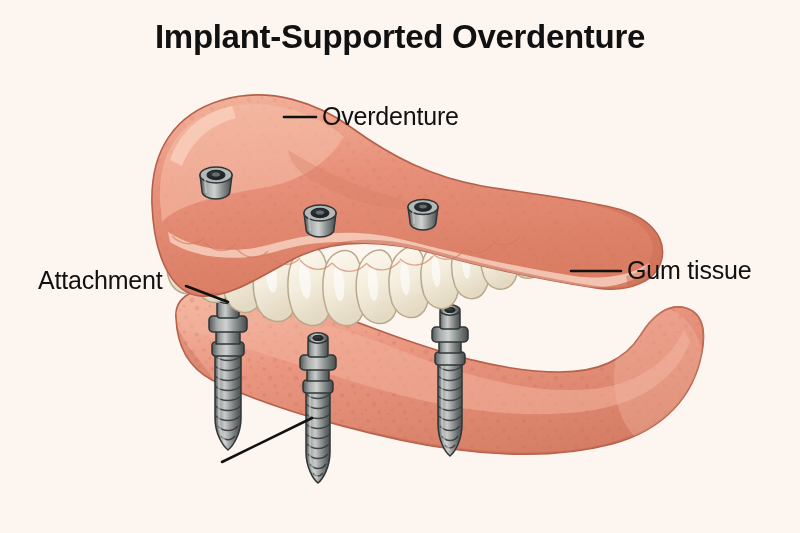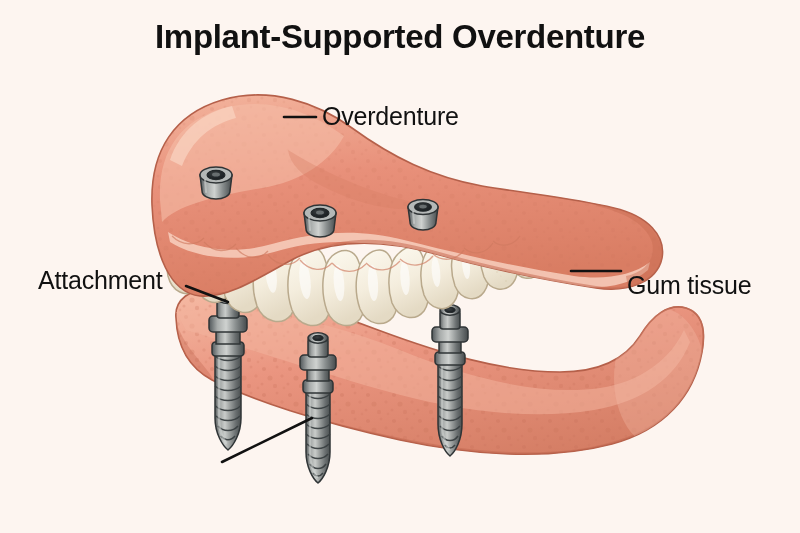--- a/index.html
+++ b/index.html
@@ -36,21 +36,21 @@
   .callout-label {
     position: absolute;
     font-size: 25px;
     color: #111111;
     white-space: nowrap;
     font-family: "Liberation Sans", sans-serif;
     letter-spacing: -0.2px;
   }
   #label-overdenture { left: 322px; top: 102px; }
   #label-attachment  { left: 38px;  top: 266px; }
-  #label-gumtissue   { left: 627px; top: 256px; margin-top: 15px; }
+  #label-gumtissue   { left: 627px; top: 256px; }
   #label-implant     { left: 110px; top: 466px; }
 </style>
 </head>
 <body>
 
 <div id="figure">
 
   <svg width="800" height="533" viewBox="0 0 800 533" xmlns="http://www.w3.org/2000/svg">
     <defs>
       <linearGradient id="gDenture" x1="0" y1="0" x2="0.25" y2="1">

